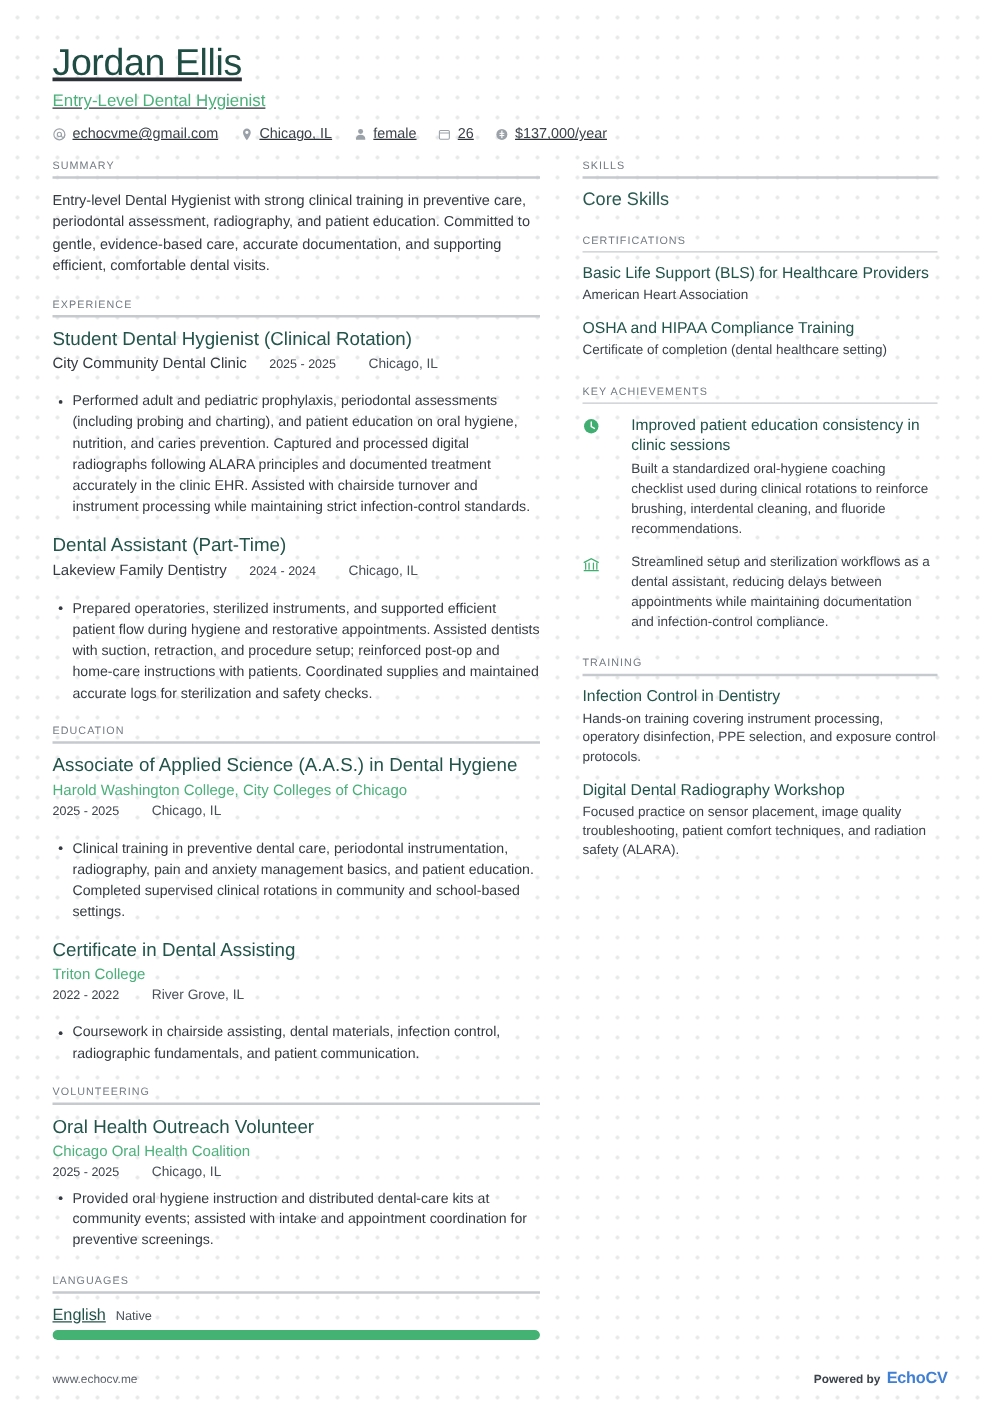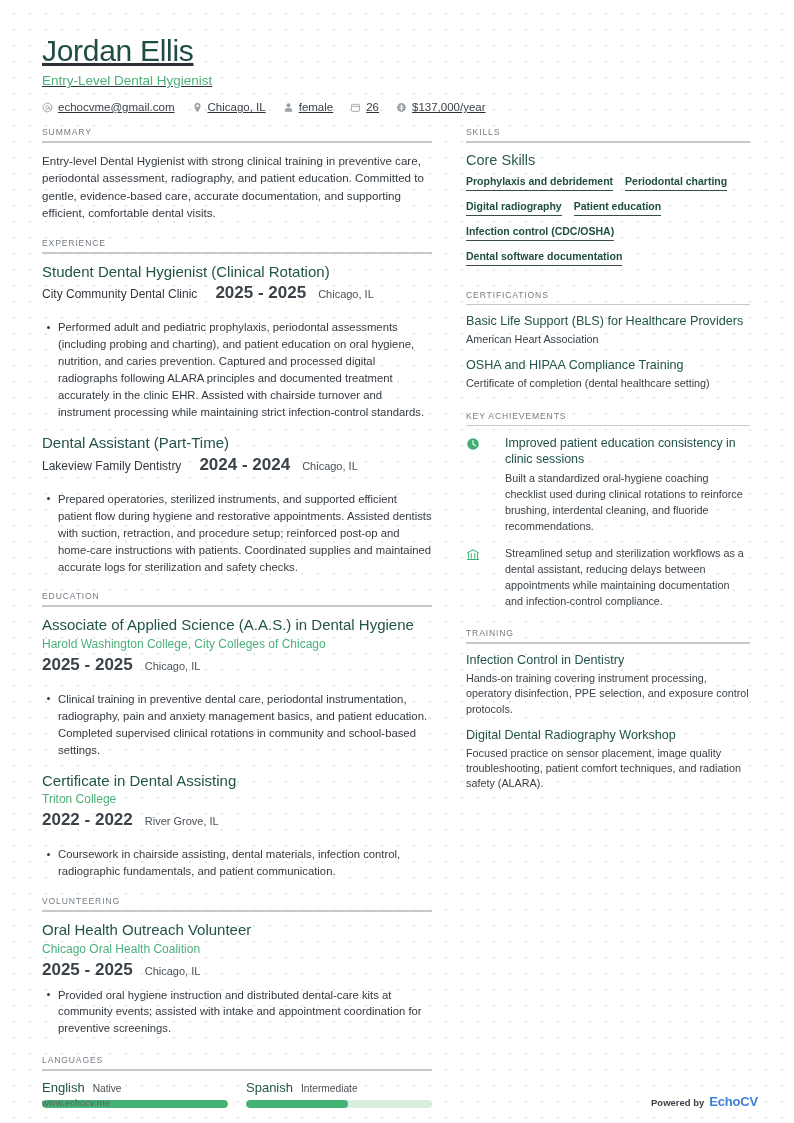--- a/index.html
+++ b/index.html
@@ -121,25 +121,24 @@
     flex-wrap: wrap;
     margin-bottom: 4px;
   }
   .entry-org {
     font-size: 12px;
     color: #343a40;
     margin-right: 18px;
   }
   .entry-org.green { color: #4cb07b; margin-right: 0; }
   .entry-dates {
-    font-size: 17px;
+    font-size: 10px;
     color: #3b4249;
-    margin-right: 12px;
+    margin-right: 26px;
     white-space: nowrap;
-    font-weight: bold;
   }
   .entry-loc {
     font-size: 11px;
     color: #4a5158;
     white-space: nowrap;
   }
   .entry-subline {
     display: flex;
     align-items: baseline;
     margin-bottom: 4px;
@@ -173,20 +172,21 @@
   .lang-item { flex: 1; }
   .lang-head {
     display: flex;
     align-items: baseline;
     gap: 8px;
     margin-bottom: 5px;
   }
   .lang-name {
     font-size: 13px;
     color: #23544a;
+    text-decoration: underline;
   }
   .lang-level {
     font-size: 10.2px;
     color: #4a5158;
   }
   .lang-bar {
     height: 8px;
     border-radius: 5px;
     background: #d6efe0;
     overflow: hidden;
@@ -457,48 +457,31 @@
           <div class="lang-item">
             <div class="lang-head">
               <span class="lang-name">English</span>
               <span class="lang-level">Native</span>
             </div>
             <div class="lang-bar">
               <div class="lang-fill" style="width: 100%;"></div>
             </div>
           </div>
 
-          <div class="lang-item">
-            <div class="lang-head">
-              <span class="lang-name">Spanish</span>
-              <span class="lang-level">Intermediate</span>
-            </div>
-            <div class="lang-bar">
-              <div class="lang-fill" style="width: 55%;"></div>
-            </div>
-          </div>
         </div>
       </div>
 
     </div>
 
     <div class="col-right">
 
       <div class="section">
         <div class="sec-title">SKILLS</div>
         <div class="sec-rule"></div>
         <div class="skills-group-title">Core Skills</div>
-        <div class="skill-tags">
-          <span class="skill-tag">Prophylaxis and debridement</span>
-          <span class="skill-tag">Periodontal charting</span>
-          <span class="skill-tag">Digital radiography</span>
-          <span class="skill-tag">Patient education</span>
-          <span class="skill-tag">Infection control (CDC/OSHA)</span>
-          <span class="skill-tag">Dental software documentation</span>
-        </div>
       </div>
 
       <div class="section" style="margin-top:19px;">
         <div class="sec-title">CERTIFICATIONS</div>
         <div class="sec-rule"></div>
 
         <div class="cert">
           <div class="cert-title">Basic Life Support (BLS) for Healthcare Providers</div>
           <div class="cert-sub">American Heart Association</div>
         </div>

